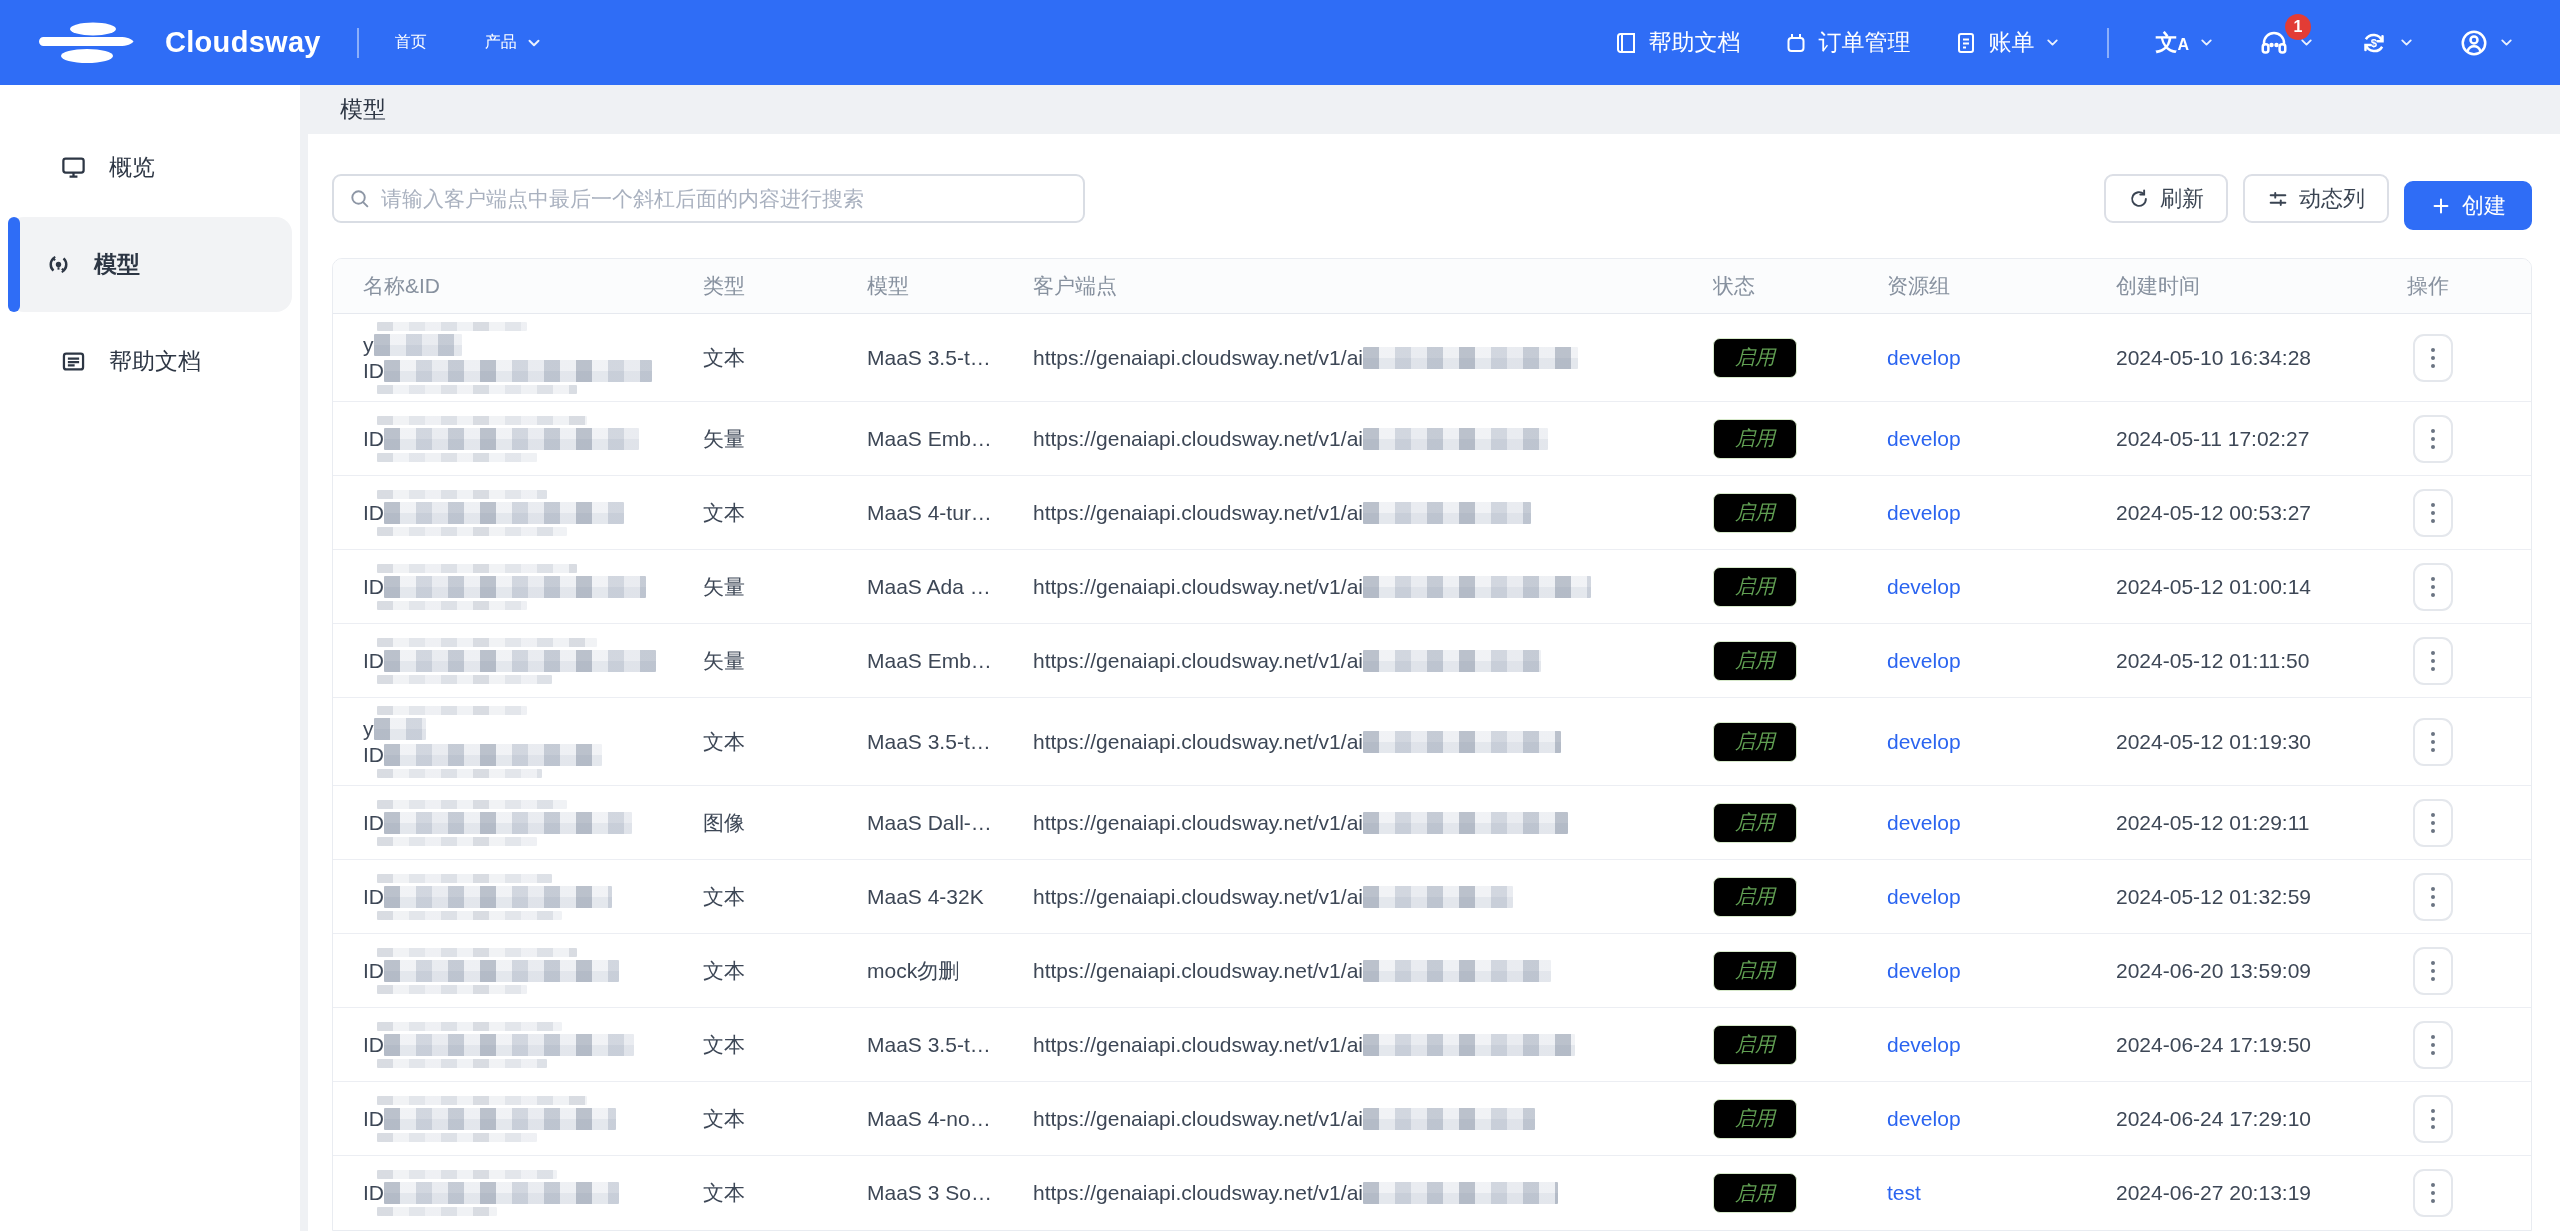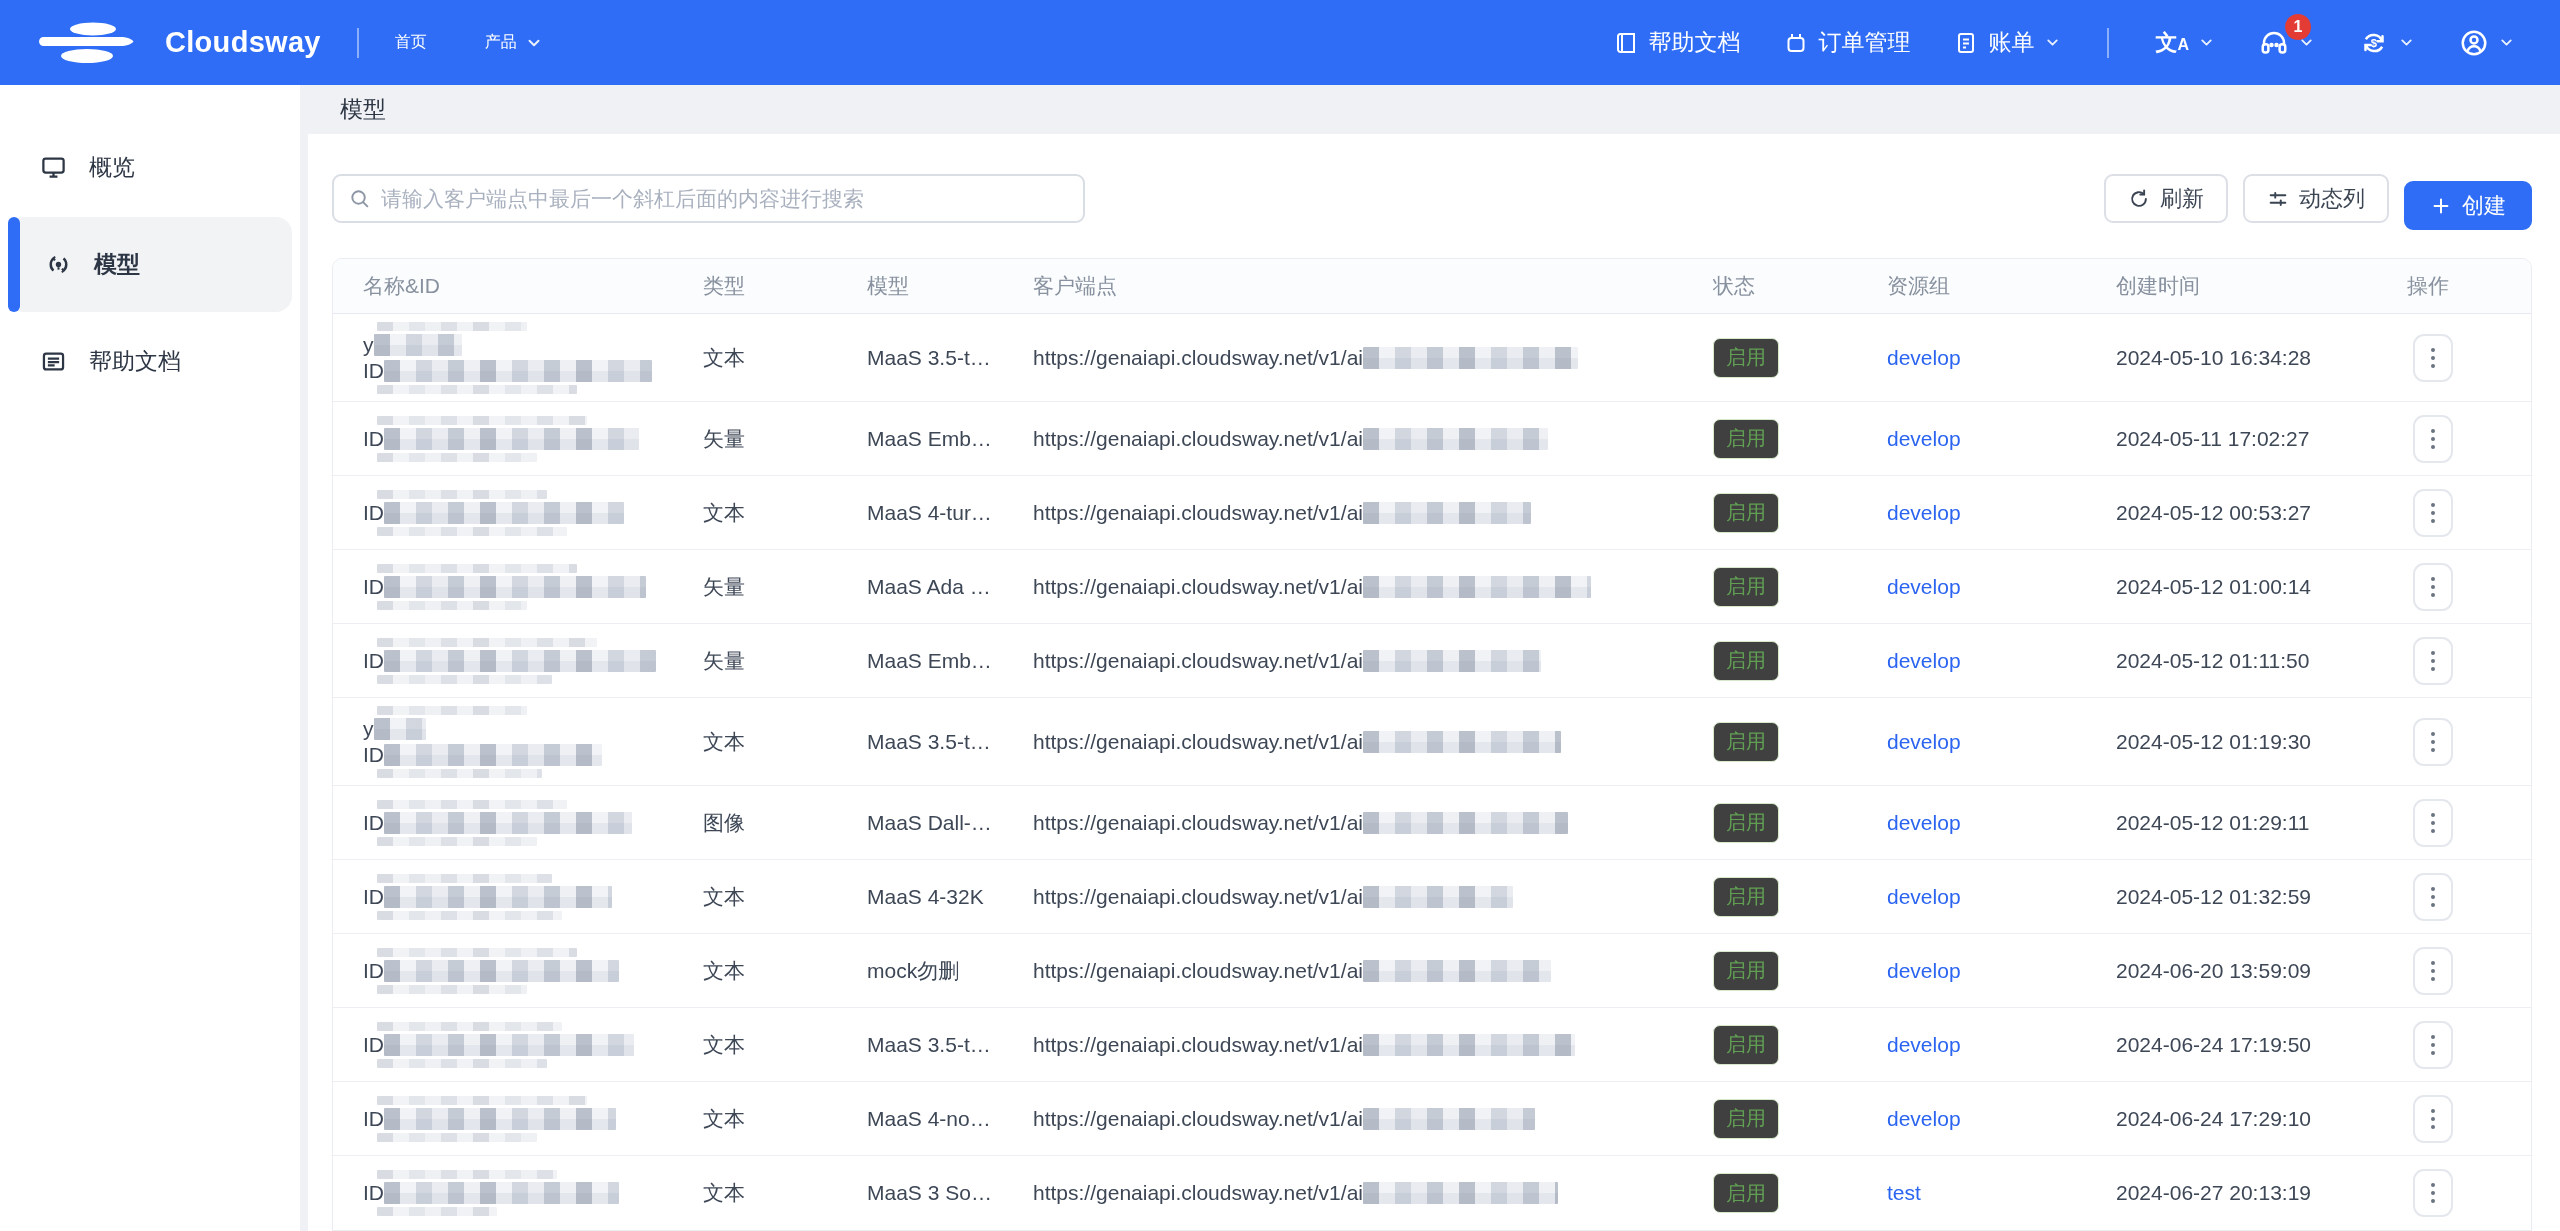--- a/index.html
+++ b/index.html
@@ -20,21 +20,21 @@
   .icon-btn{display:flex;align-items:center;gap:9px;cursor:pointer;position:relative;}
   .chev{opacity:.9;}
   .badge{position:absolute;top:-14px;left:26px;min-width:26px;height:26px;border-radius:13px;background:#e23c35;color:#fff;
          font-size:16px;font-weight:600;display:flex;align-items:center;justify-content:center;padding:0 6px;}
   .lang-glyph{font-size:22px;font-weight:600;line-height:1;}
   .lang-glyph .sub{font-size:16px;}
 
   
   .shell{display:flex;height:1146px;}
   .sidebar{width:300px;background:#fff;padding-top:35px;flex:none;}
-  .side-item{height:95px;display:flex;align-items:center;gap:22px;padding-left:40px;font-size:23px;color:#2d3644;cursor:pointer;position:relative;}
+  .side-item{height:95px;display:flex;align-items:center;gap:22px;padding-left:60px;font-size:23px;color:#2d3644;cursor:pointer;position:relative;}
   .side-item .si-icon{color:#2d3644;flex:none;}
   .side-item.active{background:#f2f3f5;border-radius:16px;margin:2px 8px;padding-left:37px;font-weight:700;}
   .side-item.active::before{content:"";position:absolute;left:0;top:0;bottom:0;width:12px;background:#2f6df6;border-radius:8px;}
   .main{flex:1;display:flex;flex-direction:column;min-width:0;}
   .breadcrumb{height:80px;background:#eff1f4;display:flex;align-items:center;padding-left:40px;font-size:23px;color:#2d3644;font-weight:500;}
   .panel{flex:1;background:#fff;margin-left:8px;padding:33px 28px 0 24px;}
 
   
   .toolbar{display:flex;align-items:center;justify-content:center;}
   .search-box{width:753px;height:49px;border:2px solid #d9dde4;border-radius:9px;display:flex;align-items:center;padding:0 14px;gap:10px;background:#fff;color:#9aa3b2;}
@@ -56,22 +56,22 @@
   .tbody .trow:last-child{border-bottom:none;}
   .tbody .trow.tall{height:88px;}
   .name-cell{display:flex;flex-direction:column;gap:2px;}
   .nline{display:flex;align-items:center;white-space:nowrap;line-height:24px;}
   .mosaic{display:inline-block;height:22px;border-radius:1px;
     background-image:
       repeating-linear-gradient(90deg, rgba(146,156,172,.55) 0 16px, rgba(255,255,255,.22) 16px 32px, rgba(172,181,196,.42) 32px 48px, rgba(228,231,237,.38) 48px 64px, rgba(158,168,184,.5) 64px 80px, rgba(241,243,246,.3) 80px 96px),
       repeating-linear-gradient(0deg, #dde1e8 0 11px, #edeff3 11px 22px);}
   .mosaic.light{height:9px;opacity:.5;margin-left:14px;}
   .ep-cell{white-space:nowrap;display:flex;align-items:center;}
-  .status-pill{display:inline-flex;align-items:center;justify-content:center;width:66px;height:40px;border-radius:7px;
-    background:#404040;border:1px solid #d7e9cb;color:#61a053;font-size:20px;}
+  .status-pill{display:inline-flex;align-items:center;justify-content:center;width:84px;height:40px;border-radius:7px;
+    background:#000000;border:1px solid #d7e9cb;color:#61a053;font-size:20px;font-style:italic;}
   .link{color:#2a64f0;cursor:pointer;}
   .kebab{width:40px;height:48px;border:2px solid #e4e7ec;border-radius:11px;background:#fff;display:flex;align-items:center;justify-content:center;cursor:pointer;margin-left:6px;}
   .kebab .dots{display:flex;flex-direction:column;gap:4px;}
   .kebab .dots i{width:4px;height:4px;border-radius:50%;background:#6b7482;display:block;}
 </style>
 </head>
 <body>
 
 <header class="navbar">
   <div class="brand">

